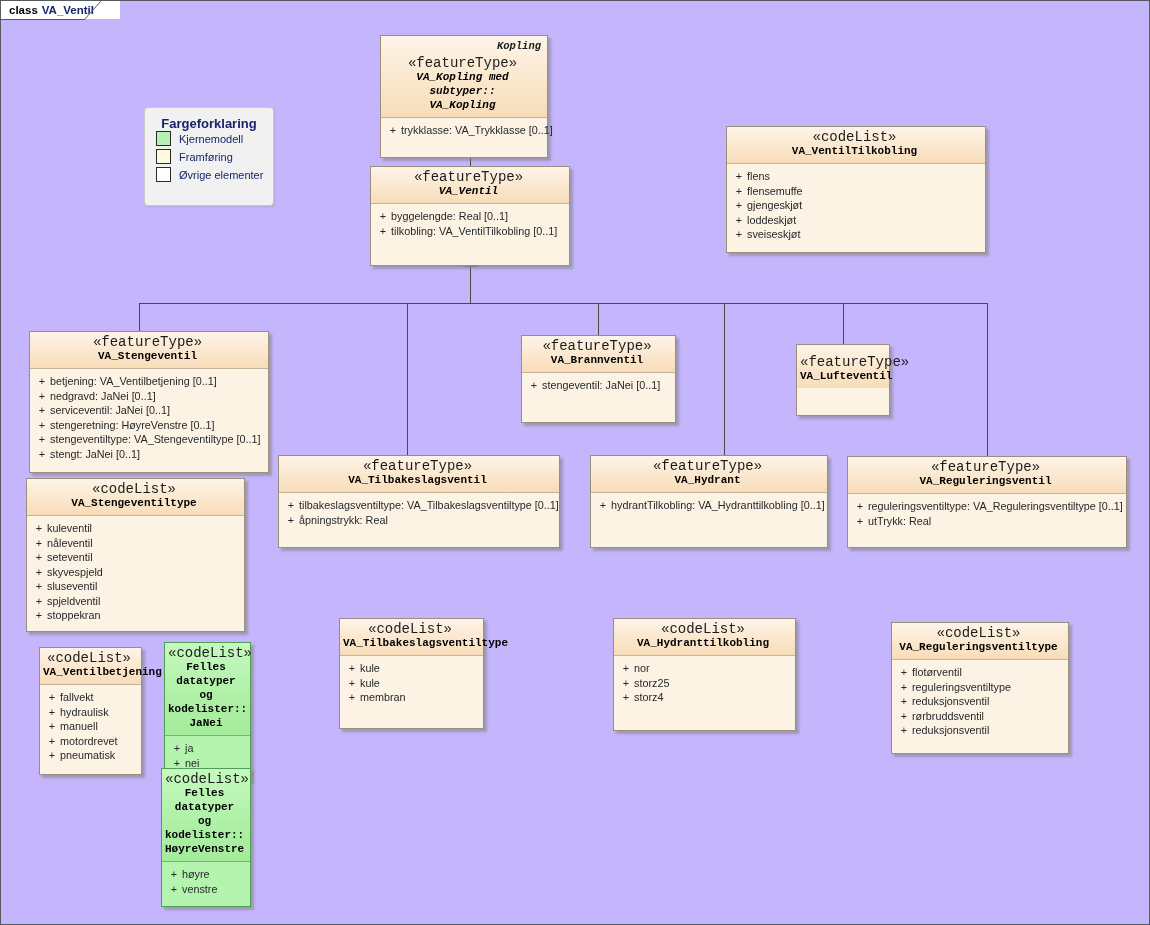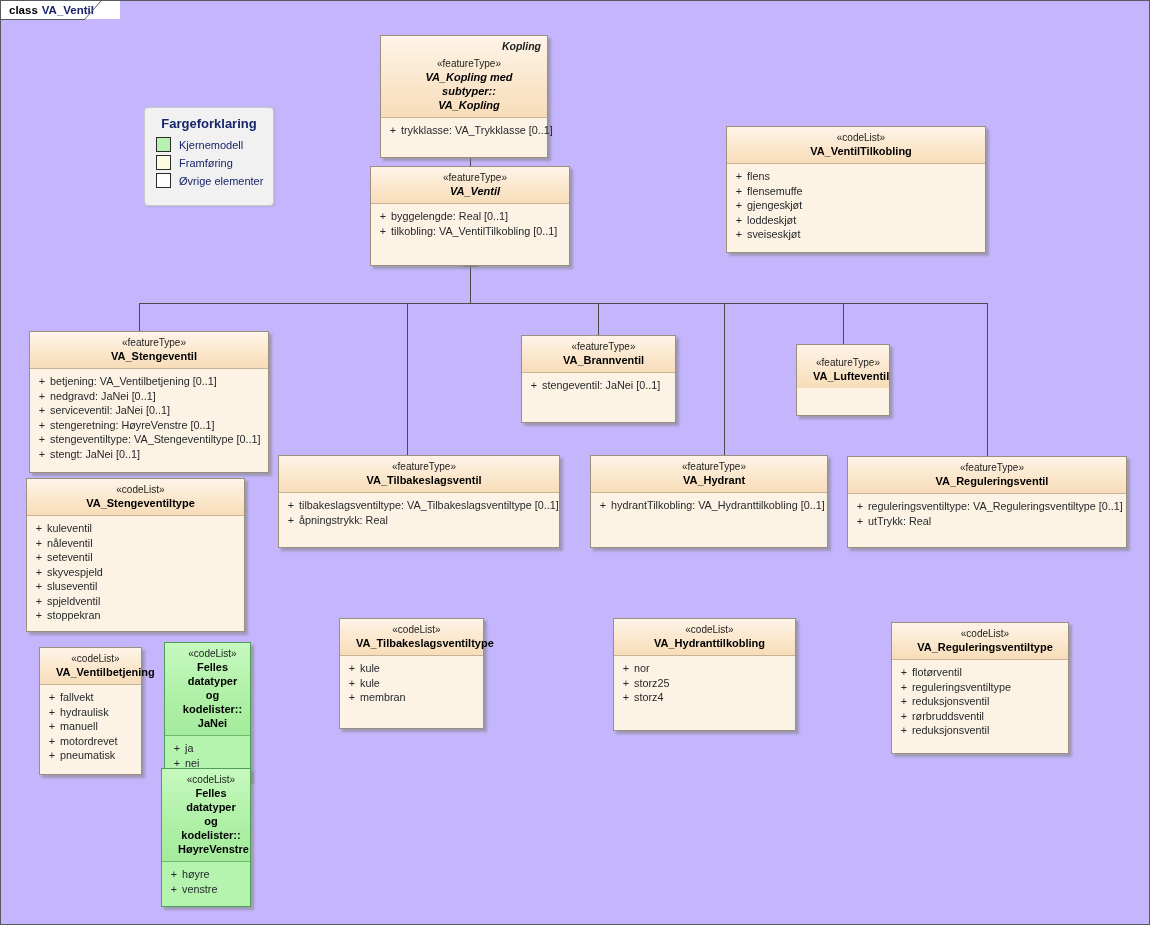--- a/index.html
+++ b/index.html
@@ -39,33 +39,34 @@
   
   .uml{
     position:absolute;box-sizing:border-box;
     border:1px solid #9b8e7d;
     box-shadow:3px 3px 2px rgba(130,130,130,0.55);
     font-size:11px;color:#1c1c1c;
     background:#fdf3e4;
   }
   .uml .hdr{
     box-sizing:border-box;
-    padding:4px 6px 5px 16px;
+    padding:4px 6px 5px 3px;
     text-align:center;
     background:linear-gradient(to bottom,#fdf4e8 0%,#fbe7cd 55%,#f7dcb9 100%);
     border-bottom:1px solid #c6b49a;
+    font-family:Liberation Mono, monospace;
   }
   .uml.nobody .hdr{border-bottom:none;}
   .uml .corner{
     display:block;text-align:right;
     font-style:italic;font-weight:bold;font-size:10.5px;
     color:#1c1c1c;margin-bottom:5px;
   }
   .uml .stereo{
-    display:block;font-size:10px;line-height:13px;color:#1c1c1c;
+    display:block;font-size:14px;line-height:13px;color:#1c1c1c;
   }
   .uml .cname{
     display:block;font-size:11px;font-weight:bold;line-height:14px;color:#000;
   }
   .uml .cname.ital{font-style:italic;}
   .uml .body{
     padding:5px 4px 6px 4px;
     background:#fdf3e5;
   }
   .uml .attr{
@@ -86,21 +87,21 @@
 
   
   #legend{
     position:absolute;left:143px;top:106px;width:130px;height:99px;
     box-sizing:border-box;
     background:#f1f1f1;border:1px solid #c9c9c9;border-radius:4px;
     box-shadow:1px 1px 2px rgba(150,150,150,0.35);
   }
   #legend .ltitle{
     text-align:center;font-size:13px;font-weight:bold;color:#17256b;
-    margin-top:8px;margin-bottom:6px;
+    margin-top:8px;
   }
   #legend .lrow{
     display:flex;align-items:center;margin:0 0 3px 11px;
   }
   #legend .sw{
     width:15px;height:15px;box-sizing:border-box;border:1px solid #2b2b2b;
     margin-right:8px;flex:0 0 15px;
   }
   #legend .sw.k{background:#b5f2b0;}
   #legend .sw.f{background:#fdfbdf;}

